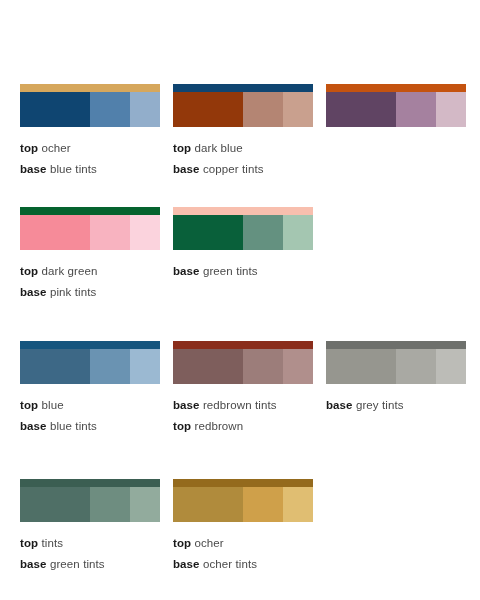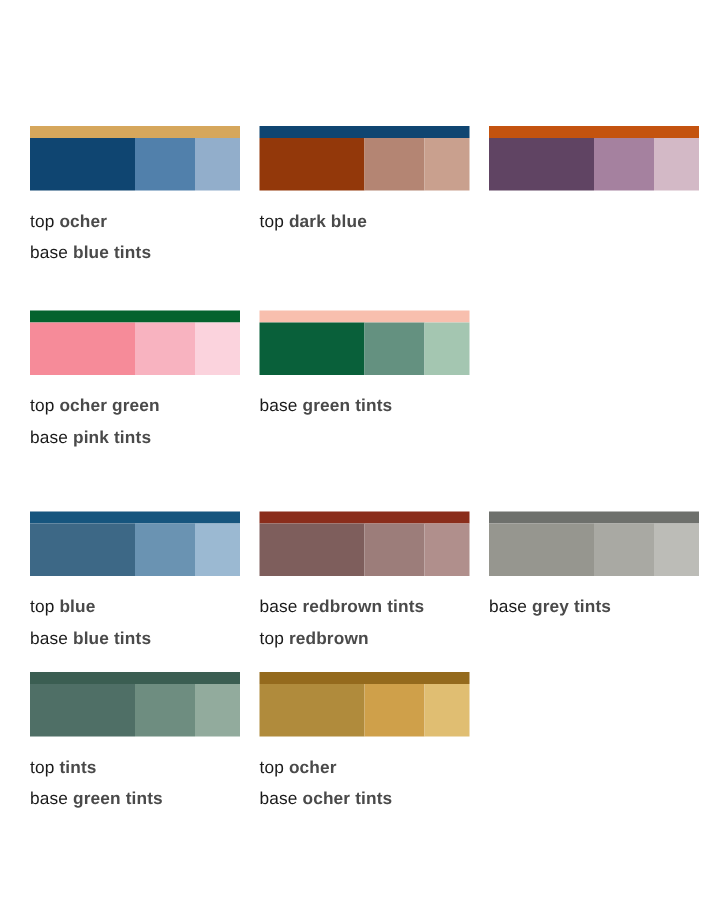--- a/index.html
+++ b/index.html
@@ -22,21 +22,21 @@
   }
   .row {
     display: flex;
     width: 480px;
     box-sizing: border-box;
     padding-left: 20px;
     padding-right: 12px;
   }
   .row-gap-a { margin-bottom: 27px; }
   .row-gap-b { margin-bottom: 38px; }
-  .row-gap-c { margin-bottom: 11px; }
+  .row-gap-c { margin-bottom: 42px; }
 
   .card {
     width: 140px;
     margin-right: 13px;
     box-sizing: border-box;
   }
   .card.empty { visibility: hidden; }
 
   .palette {
     width: 140px;
@@ -59,25 +59,25 @@
     padding-top: 11px;
   }
   .caption {
     font-size: 11.5px;
     line-height: 21px;
     color: #3a3a3a;
     white-space: nowrap;
     letter-spacing: 0.1px;
   }
   .caption .key {
+    font-weight: bold;
+    color: #1a1a1a;
+  }
+  .caption .val {
     font-weight: normal;
-    color: #1a1a1a;
-  }
-  .caption .val {
-    font-weight: bold;
     color: #4a4a4a;
   }
 </style>
 </head>
 <body>
 
 <div id="board">
 
   <div class="row row-gap-a">
 
@@ -100,20 +100,21 @@
       <div class="palette">
         <div class="top-bar" style="background-color: rgb(15, 69, 113);"></div>
         <div class="tints">
           <div class="tint-0" style="background-color: rgb(147, 56, 10);"></div>
           <div class="tint-1" style="background-color: rgb(180, 133, 115);"></div>
           <div class="tint-2" style="background-color: rgb(201, 160, 142);"></div>
         </div>
       </div>
       <div class="captions">
         <div class="caption"><span class="key">top</span> <span class="val">dark blue</span></div>
+        <div class="caption"><span class="key">base</span> <span class="val">copper tints</span></div>
       </div>
     </div>
 
     <div class="card">
       <div class="palette">
         <div class="top-bar" style="background-color: rgb(196, 83, 15);"></div>
         <div class="tints">
           <div class="tint-0" style="background-color: rgb(96, 68, 99);"></div>
           <div class="tint-1" style="background-color: rgb(165, 129, 159);"></div>
           <div class="tint-2" style="background-color: rgb(211, 185, 198);"></div>
@@ -128,21 +129,21 @@
     <div class="card">
       <div class="palette">
         <div class="top-bar" style="background-color: rgb(5, 99, 46);"></div>
         <div class="tints">
           <div class="tint-0" style="background-color: rgb(246, 139, 153);"></div>
           <div class="tint-1" style="background-color: rgb(248, 179, 192);"></div>
           <div class="tint-2" style="background-color: rgb(251, 211, 221);"></div>
         </div>
       </div>
       <div class="captions">
-        <div class="caption"><span class="key">top</span> <span class="val">ocher green</span></div>
+        <div class="caption"><span class="key">top</span> <span class="val">dark green</span></div>
         <div class="caption"><span class="key">base</span> <span class="val">pink tints</span></div>
       </div>
     </div>
 
     <div class="card">
       <div class="palette">
         <div class="top-bar" style="background-color: rgb(248, 191, 174);"></div>
         <div class="tints">
           <div class="tint-0" style="background-color: rgb(9, 96, 58);"></div>
           <div class="tint-1" style="background-color: rgb(100, 145, 128);"></div>

